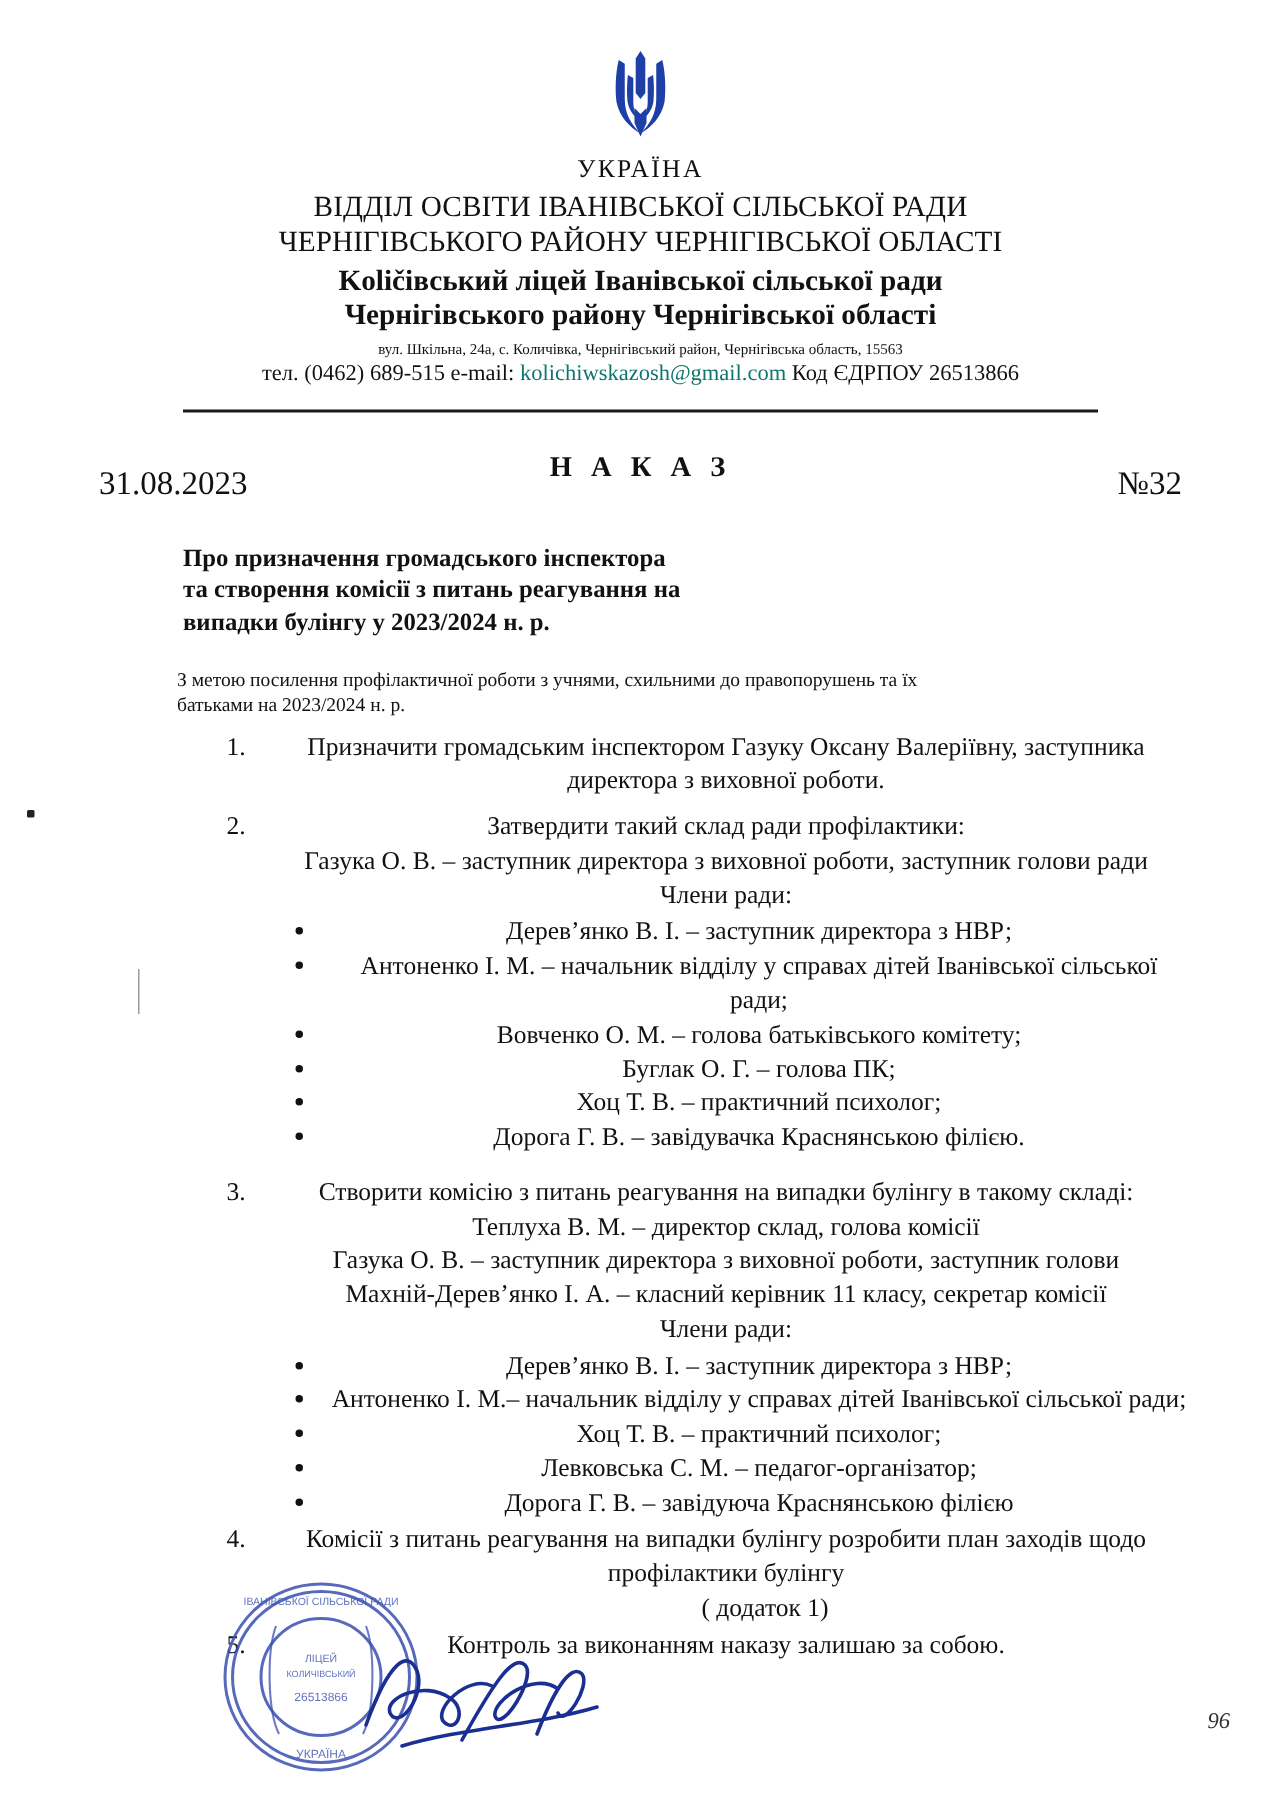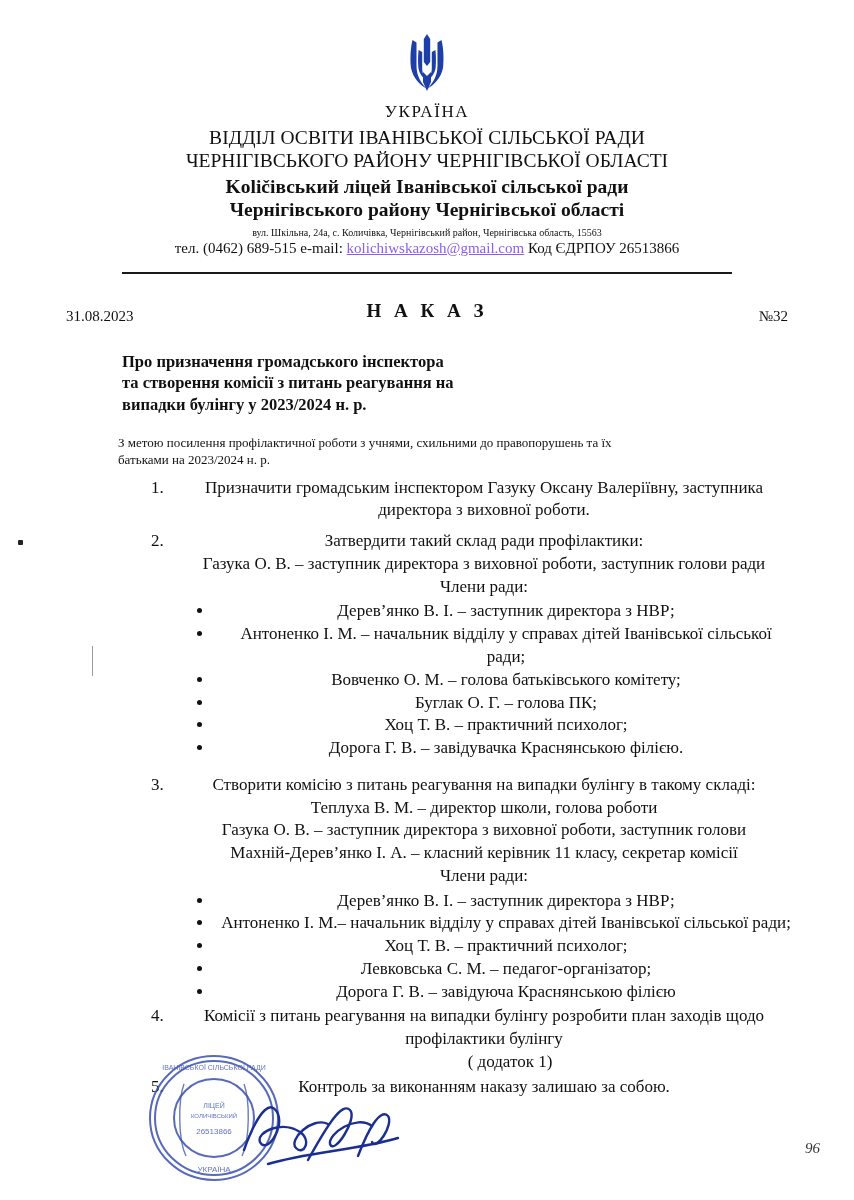--- a/index.html
+++ b/index.html
@@ -61,41 +61,40 @@
   }
   .hdr .addr {
     font-size: 10px;
     margin-top: 6px;
   }
   .hdr .contact {
     font-size: 15px;
     margin-top: 1px;
   }
   .hdr .contact a, .mail {
-    color: #8b5cf6;
-    text-decoration: underline;
+    color: #0f766e;
   }
   .rule {
     border: none;
     border-top: 2.2px solid #1a1a1a;
     margin: 14px 60px 0 60px;
   }
 
   
   .order-title {
     text-align: center;
     font-size: 19px;
     font-weight: bold;
     letter-spacing: 4px;
     margin-top: 26px;
   }
   .meta-row {
     display: flex;
     justify-content: space-between;
-    font-size: 15px;
+    font-size: 22px;
     margin-top: -14px;
     padding: 0 4px;
   }
   .subject {
     font-size: 16.5px;
     font-weight: bold;
     line-height: 1.32;
     margin-top: 26px;
     padding-left: 60px;
   }
@@ -251,21 +250,21 @@
         <li>Антоненко І. М. – начальник відділу  у справах дітей Іванівської сільської ради;</li>
         <li>Вовченко О. М. – голова батьківського комітету;</li>
         <li>Буглак О. Г. – голова ПК;</li>
         <li>Хоц Т. В. – практичний психолог;</li>
         <li>Дорога Г. В. – завідувачка Краснянською філією.</li>
       </ul>
     </li>
 
     <li style="margin-top:14px">
       <span>Створити комісію з питань реагування на випадки  булінгу  в такому складі:</span>
-      <span class="sub">Теплуха В. М. – директор школи, голова роботи</span>
+      <span class="sub">Теплуха В. М. – директор склад, голова комісії</span>
       <span class="sub">Газука О. В. – заступник директора з виховної роботи, заступник голови</span>
       <span class="sub">Махній-Дерев’янко І. А. – класний керівник 11 класу, секретар комісії</span>
       <span class="sub">Члени ради:</span>
       <ul class="bullets">
         <li>Дерев’янко В. І. – заступник директора з НВР;</li>
         <li>Антоненко І. М.– начальник відділу у справах дітей Іванівської сільської ради;</li>
         <li>Хоц Т. В. – практичний психолог;</li>
         <li>Левковська С. М. – педагог-організатор;</li>
         <li>Дорога Г. В. – завідуюча Краснянською філією</li>
       </ul>

